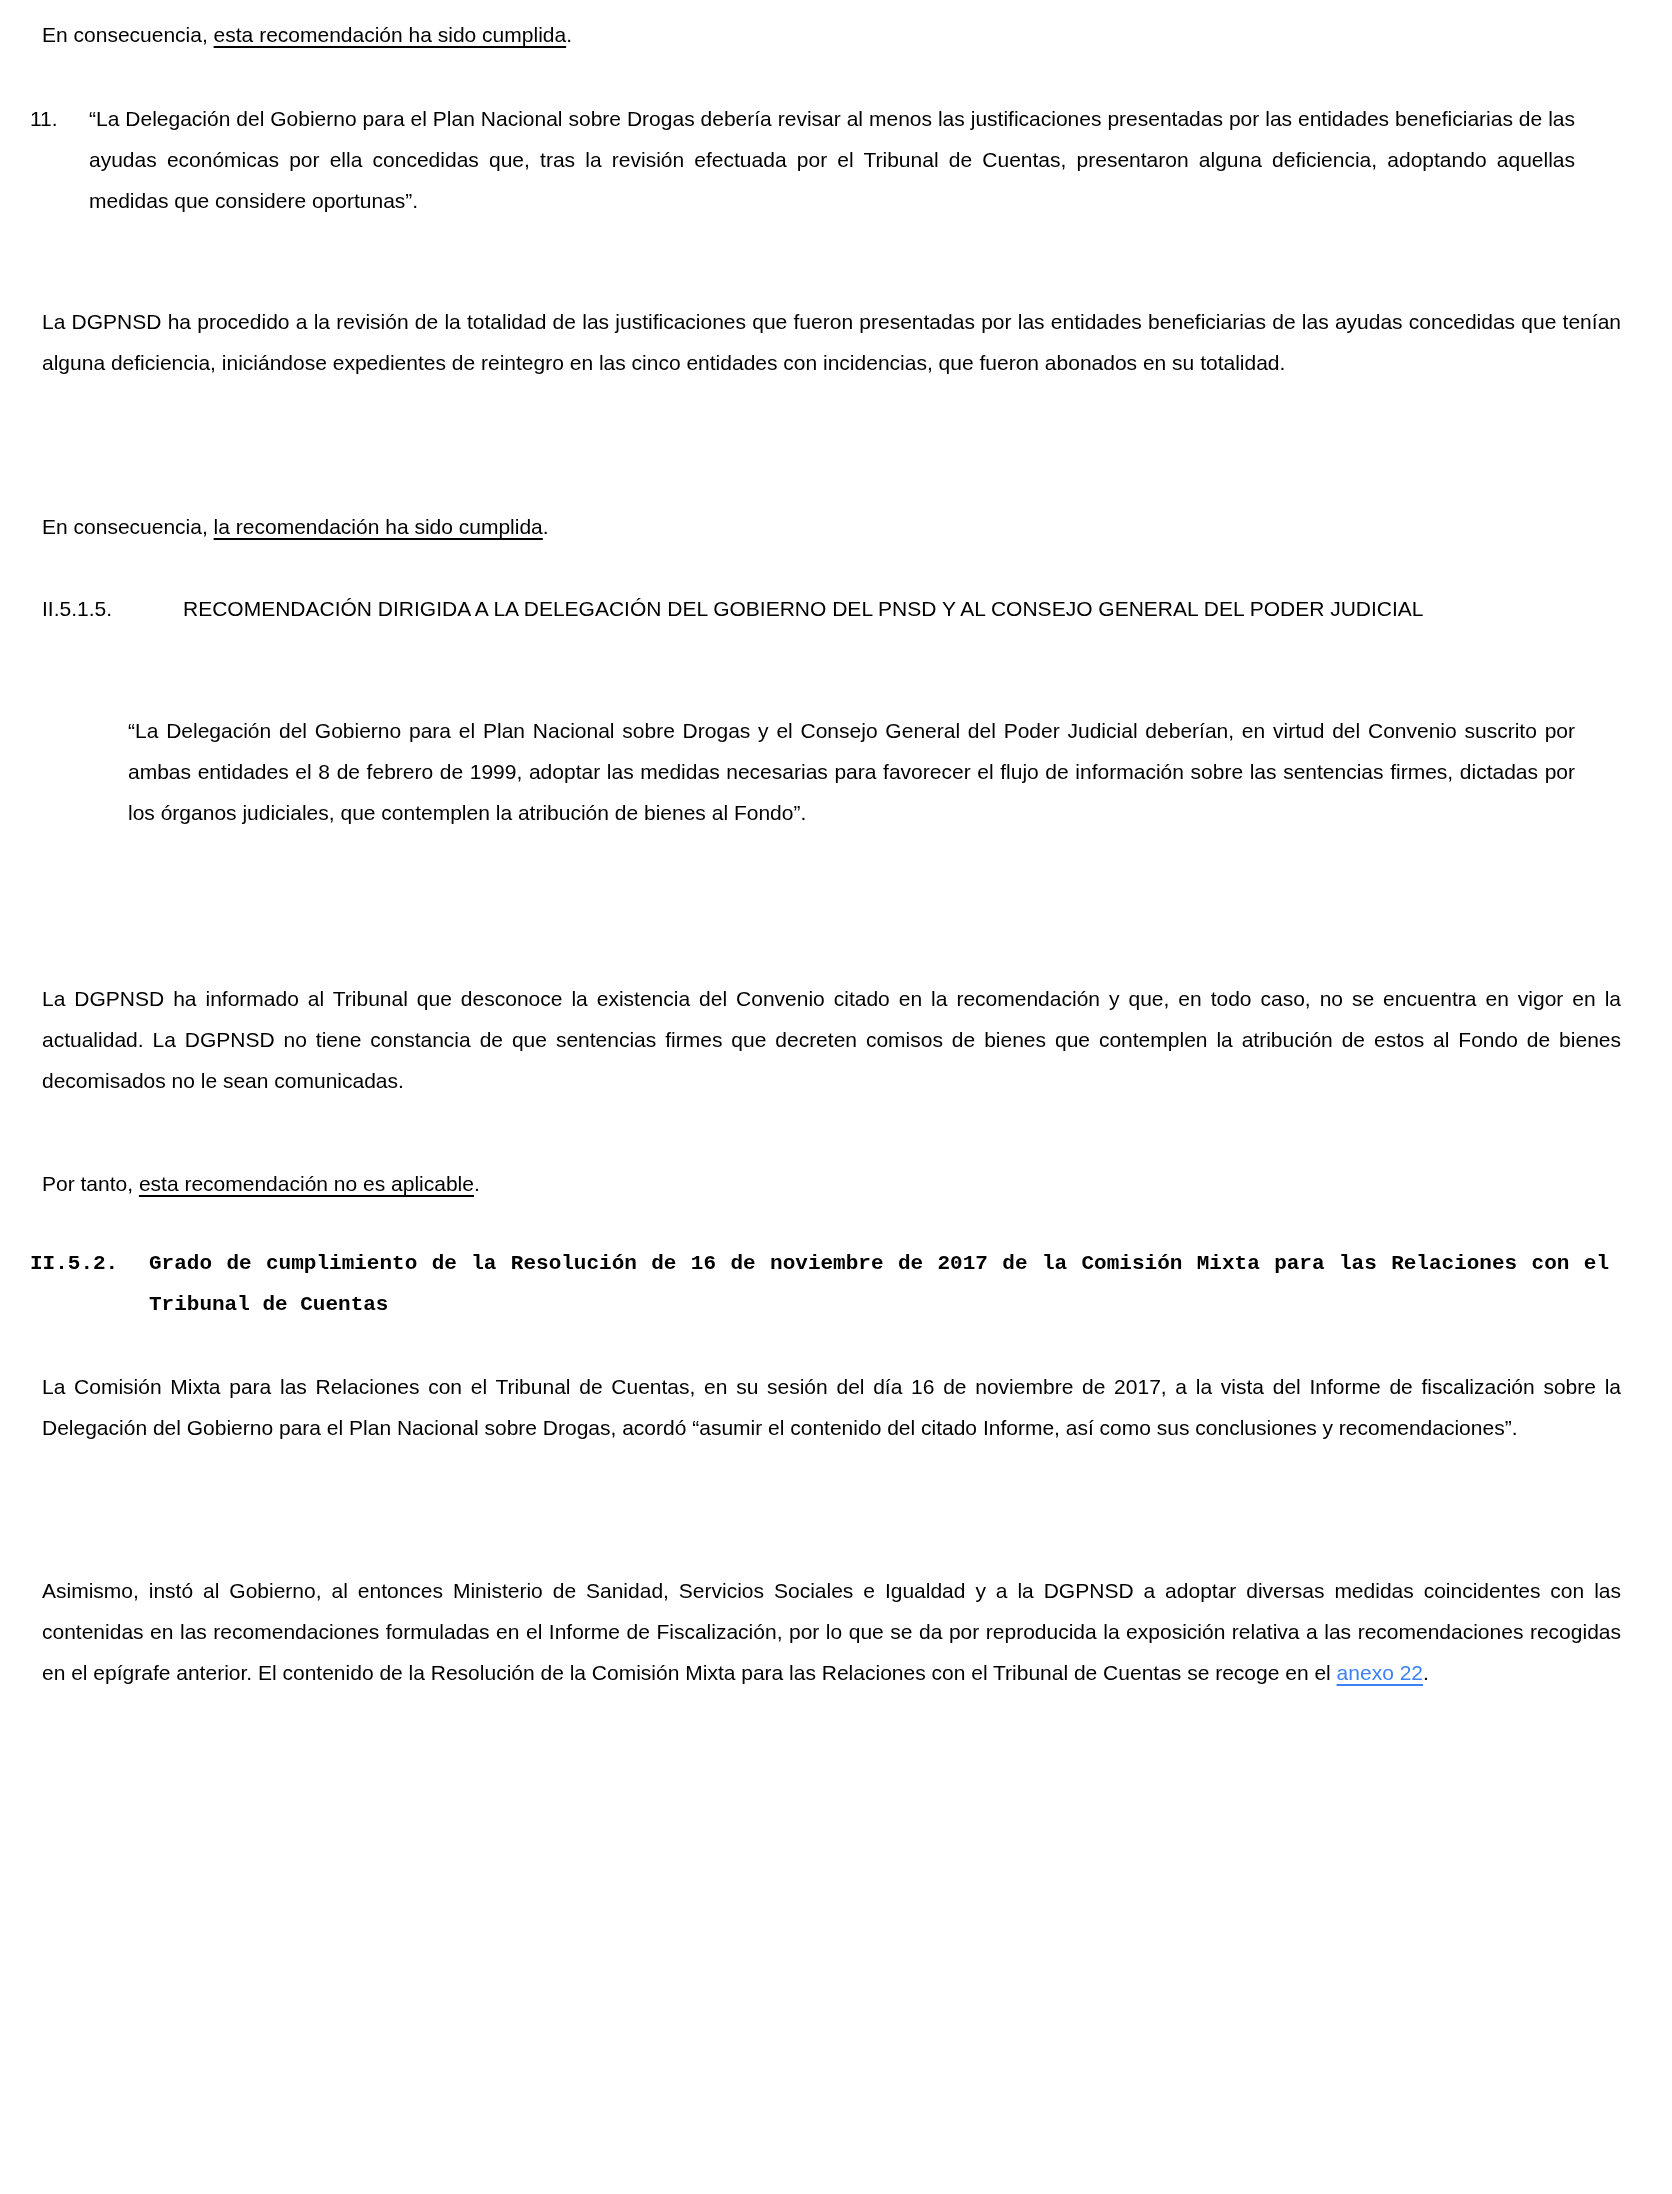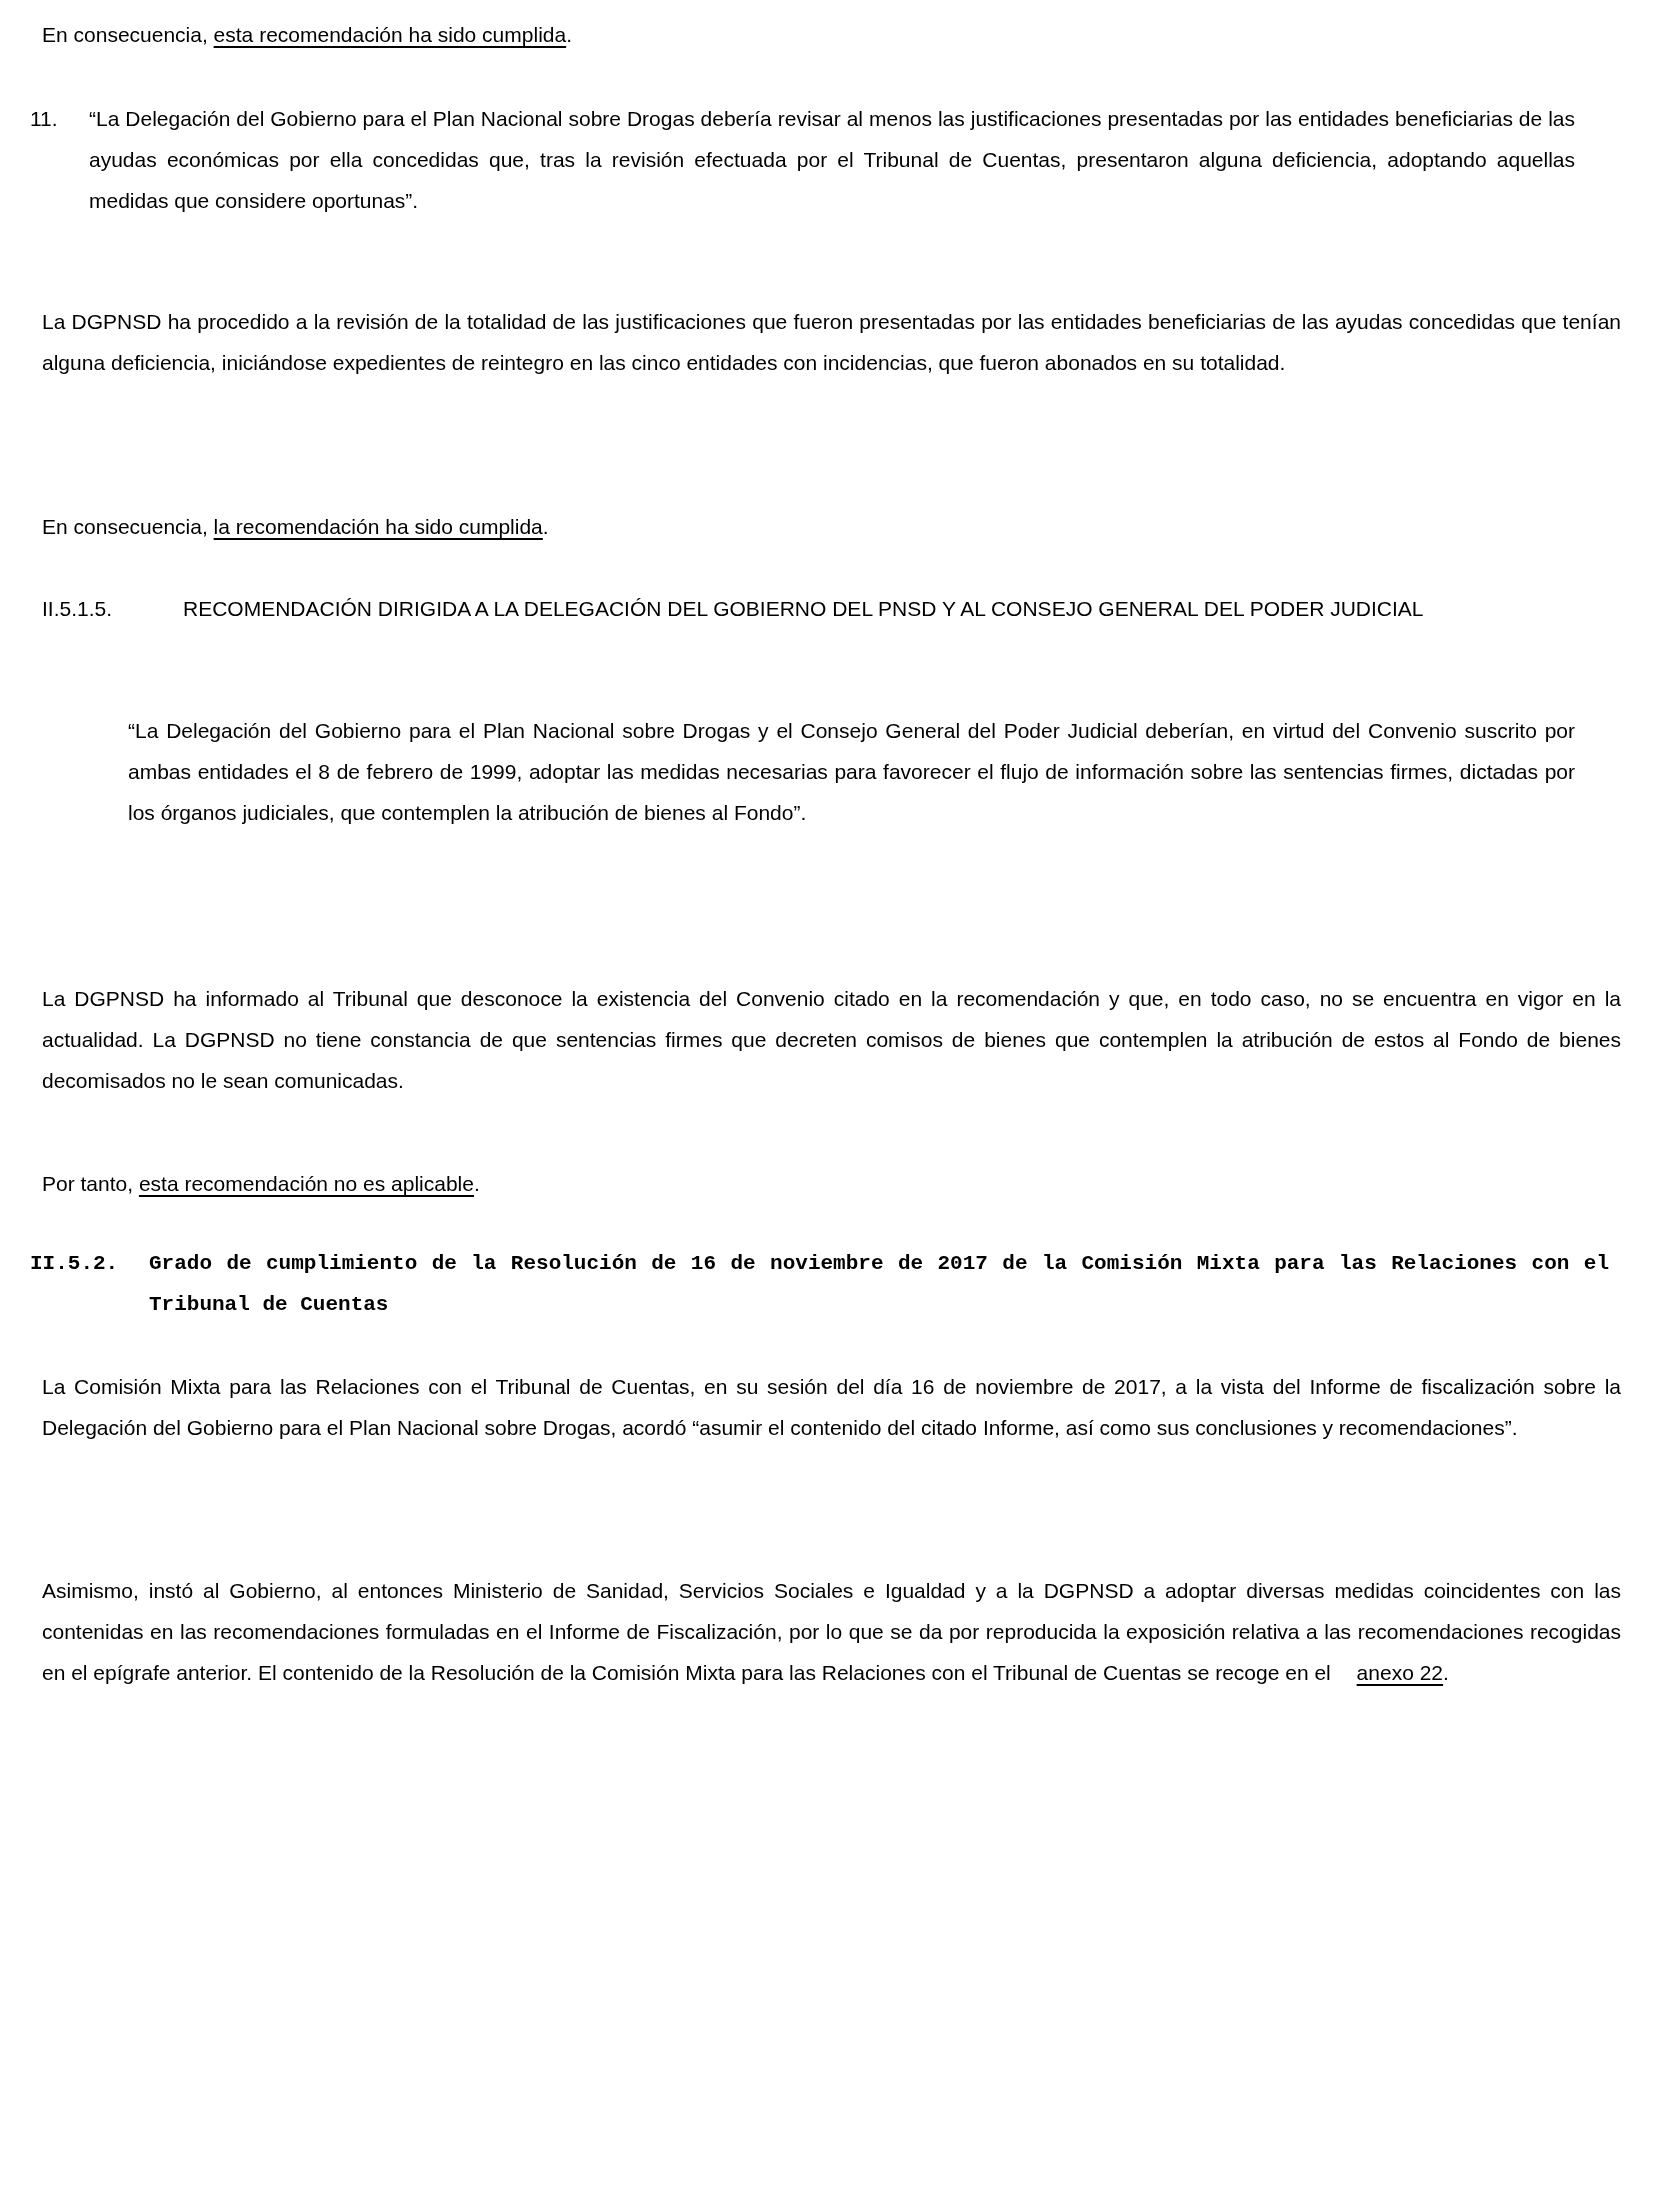--- a/index.html
+++ b/index.html
@@ -3,21 +3,21 @@
 <meta charset="utf-8">
 <style>
   html, body { margin:0; padding:0; background:#ffffff; }
   body { width:1673px; height:2194px; position:relative; overflow:hidden;
          font-family:"Liberation Sans", sans-serif; color:#000; }
   .blk { position:absolute; font-size:21px; line-height:41px; text-align:justify; }
   .blk p { margin:0; }
   .u { text-decoration:underline; text-decoration-thickness:1.6px; text-underline-offset:4px; }
   .it { }
   .b { font-weight:bold; }
-  a.link { color:#000000; text-decoration:underline; text-decoration-thickness:1.6px; text-underline-offset:4px;margin-left:20px; }
+  a.link { color:#3b82f6; text-decoration:underline; text-decoration-thickness:1.6px; text-underline-offset:4px; }
   .last { text-align-last:left; }
   .num { position:absolute; }
 </style>
 </head>
 <body>
 
 <div class="blk" style="left:42px; top:14.2px; width:1581px;">
   <p class="last"><span>En consecuencia, </span><span class="u">esta recomendación ha sido cumplida</span><span>.</span></p>
 </div>
 

